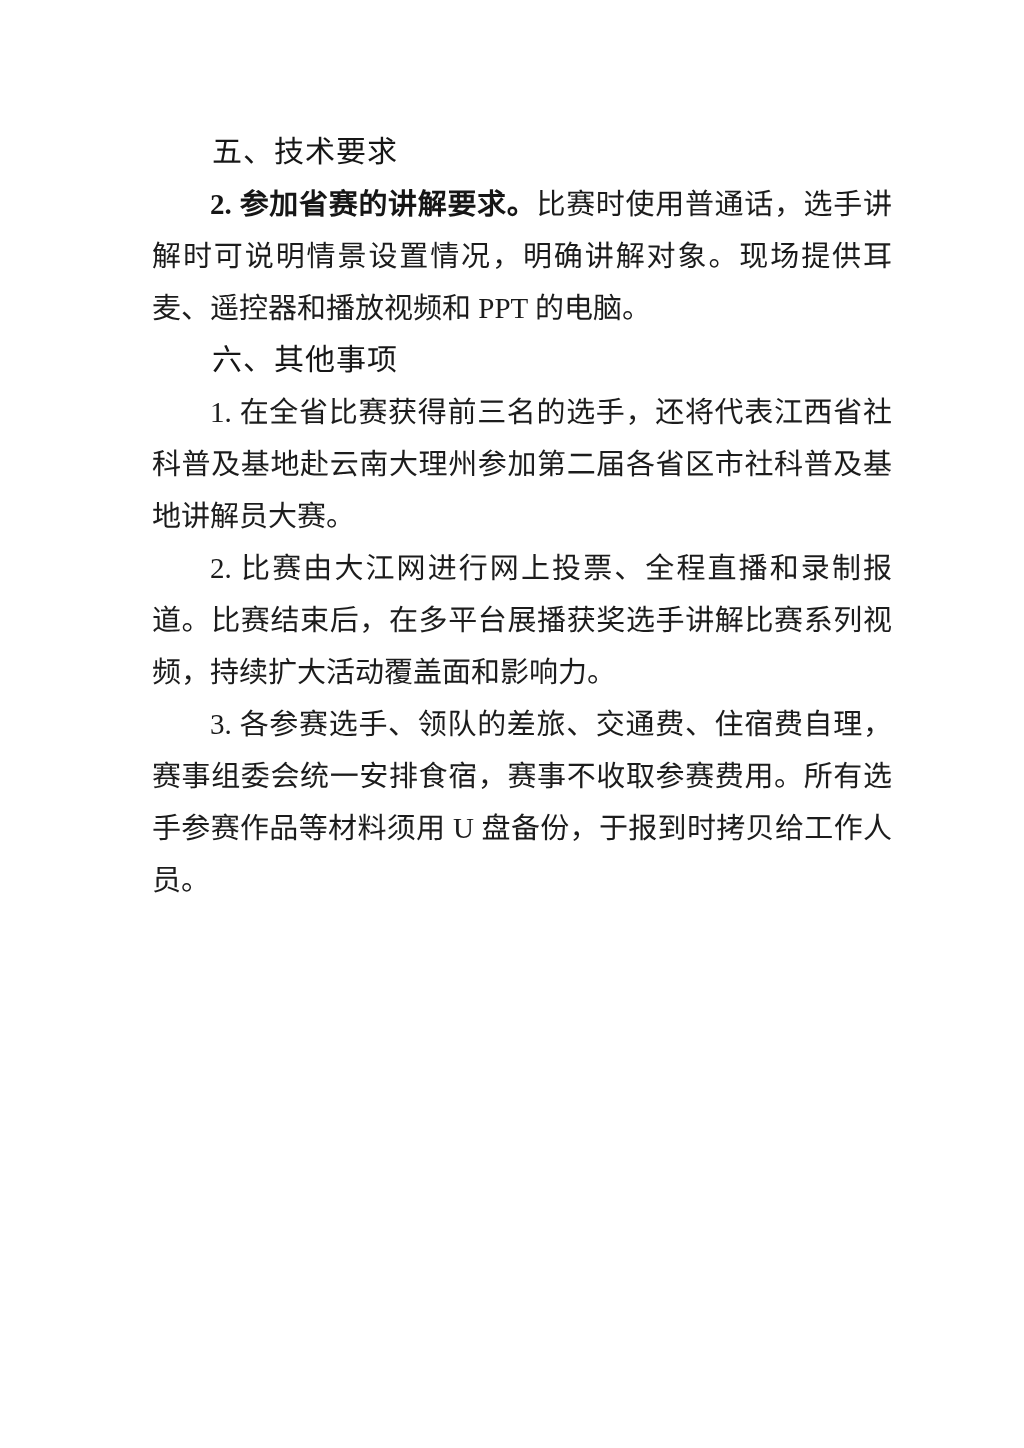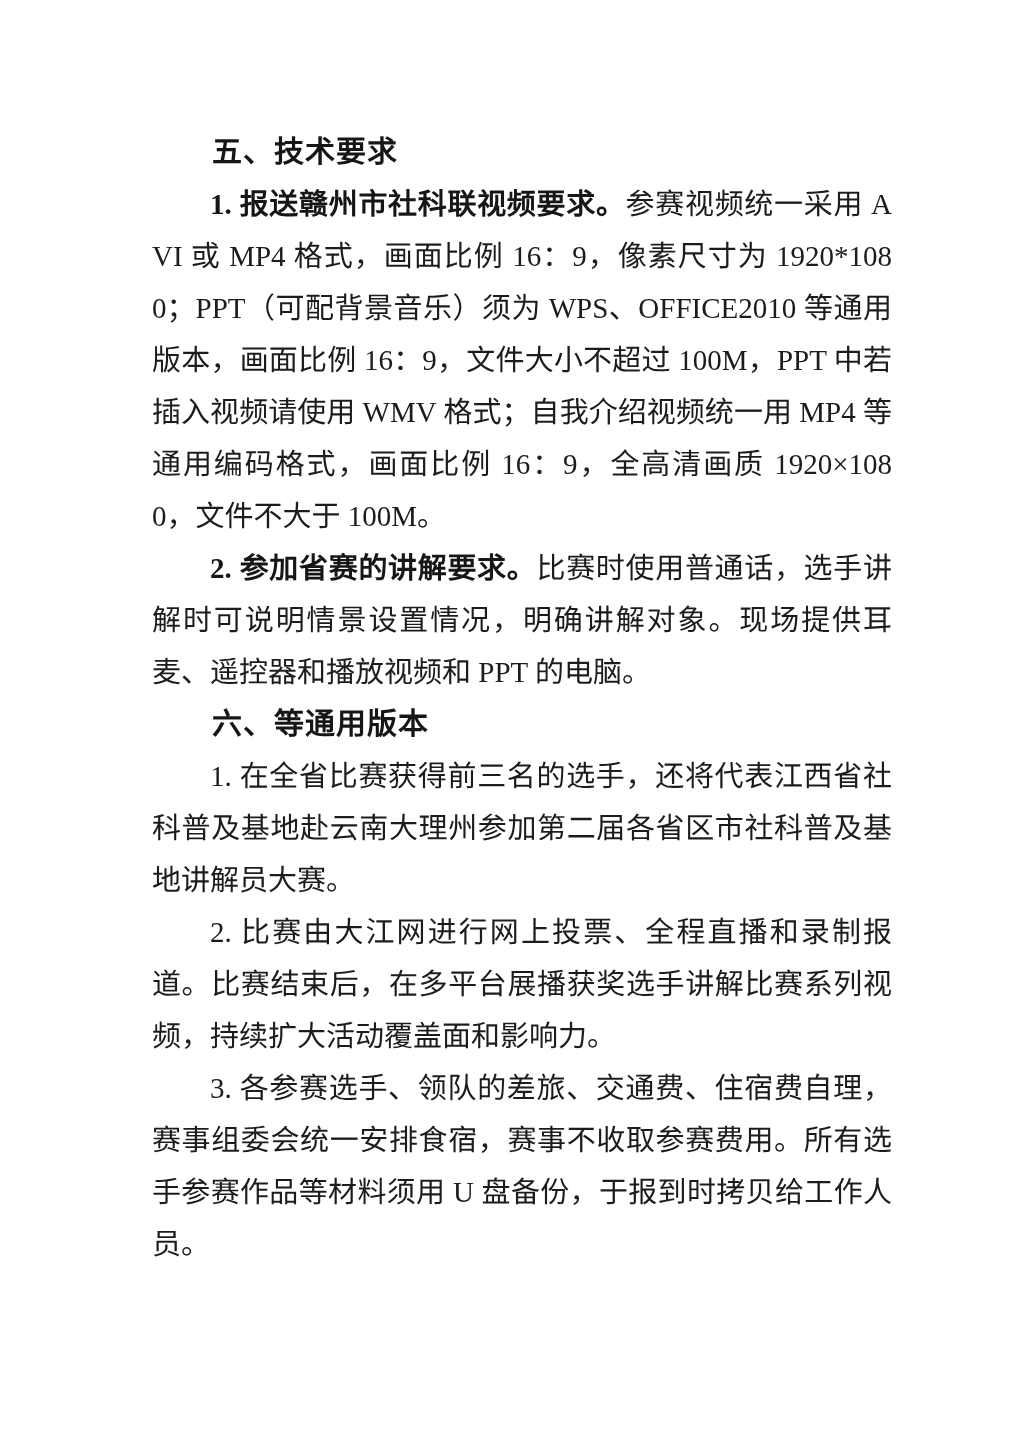--- a/index.html
+++ b/index.html
@@ -19,21 +19,21 @@
     background: #ffffff;
     padding: 126px 132px 0 152px;
     color: #1c1c1c;
     font-family: "Liberation Serif", "DejaVu Serif", serif;
     font-size: 29px;
     line-height: 52px;
   }
   .heading {
     margin: 0;
     font-size: 30px;
-    font-weight: bold;
+    font-weight: normal;
     text-indent: 2em;
     line-height: 52px;
     letter-spacing: 1px;
     color: #161616;
   }
   .para {
     margin: 0;
     text-indent: 2em;
     text-align: justify;
     text-justify: inter-ideograph;
@@ -45,25 +45,24 @@
     color: #161616;
   }
 </style>
 </head>
 <body>
 
 <div class="page">
 
   <h2 class="heading">五、技术要求</h2>
 
-  <p class="para"><span class="lead">1. 报送赣州市社科联视频要求。</span><span>参赛视频统一采用 AVI 或 MP4 格式，画面比例 16：9，像素尺寸为 1920*1080；PPT（可配背景音乐）须为 WPS、OFFICE2010 等通用版本，画面比例 16：9，文件大小不超过 100M，PPT 中若插入视频请使用 WMV 格式；自我介绍视频统一用 MP4 等通用编码格式，画面比例 16：9，全高清画质 1920×1080，文件不大于 100M。</span></p>
 
   <p class="para"><span class="lead">2. 参加省赛的讲解要求。</span><span>比赛时使用普通话，选手讲解时可说明情景设置情况，明确讲解对象。现场提供耳麦、遥控器和播放视频和 PPT 的电脑。</span></p>
 
-  <h2 class="heading">六、等通用版本</h2>
+  <h2 class="heading">六、其他事项</h2>
 
   <p class="para">1. 在全省比赛获得前三名的选手，还将代表江西省社科普及基地赴云南大理州参加第二届各省区市社科普及基地讲解员大赛。</p>
 
   <p class="para">2. 比赛由大江网进行网上投票、全程直播和录制报道。比赛结束后，在多平台展播获奖选手讲解比赛系列视频，持续扩大活动覆盖面和影响力。</p>
 
   <p class="para">3. 各参赛选手、领队的差旅、交通费、住宿费自理，赛事组委会统一安排食宿，赛事不收取参赛费用。所有选手参赛作品等材料须用 U 盘备份，于报到时拷贝给工作人员。</p>
 
 
 </div>
 

